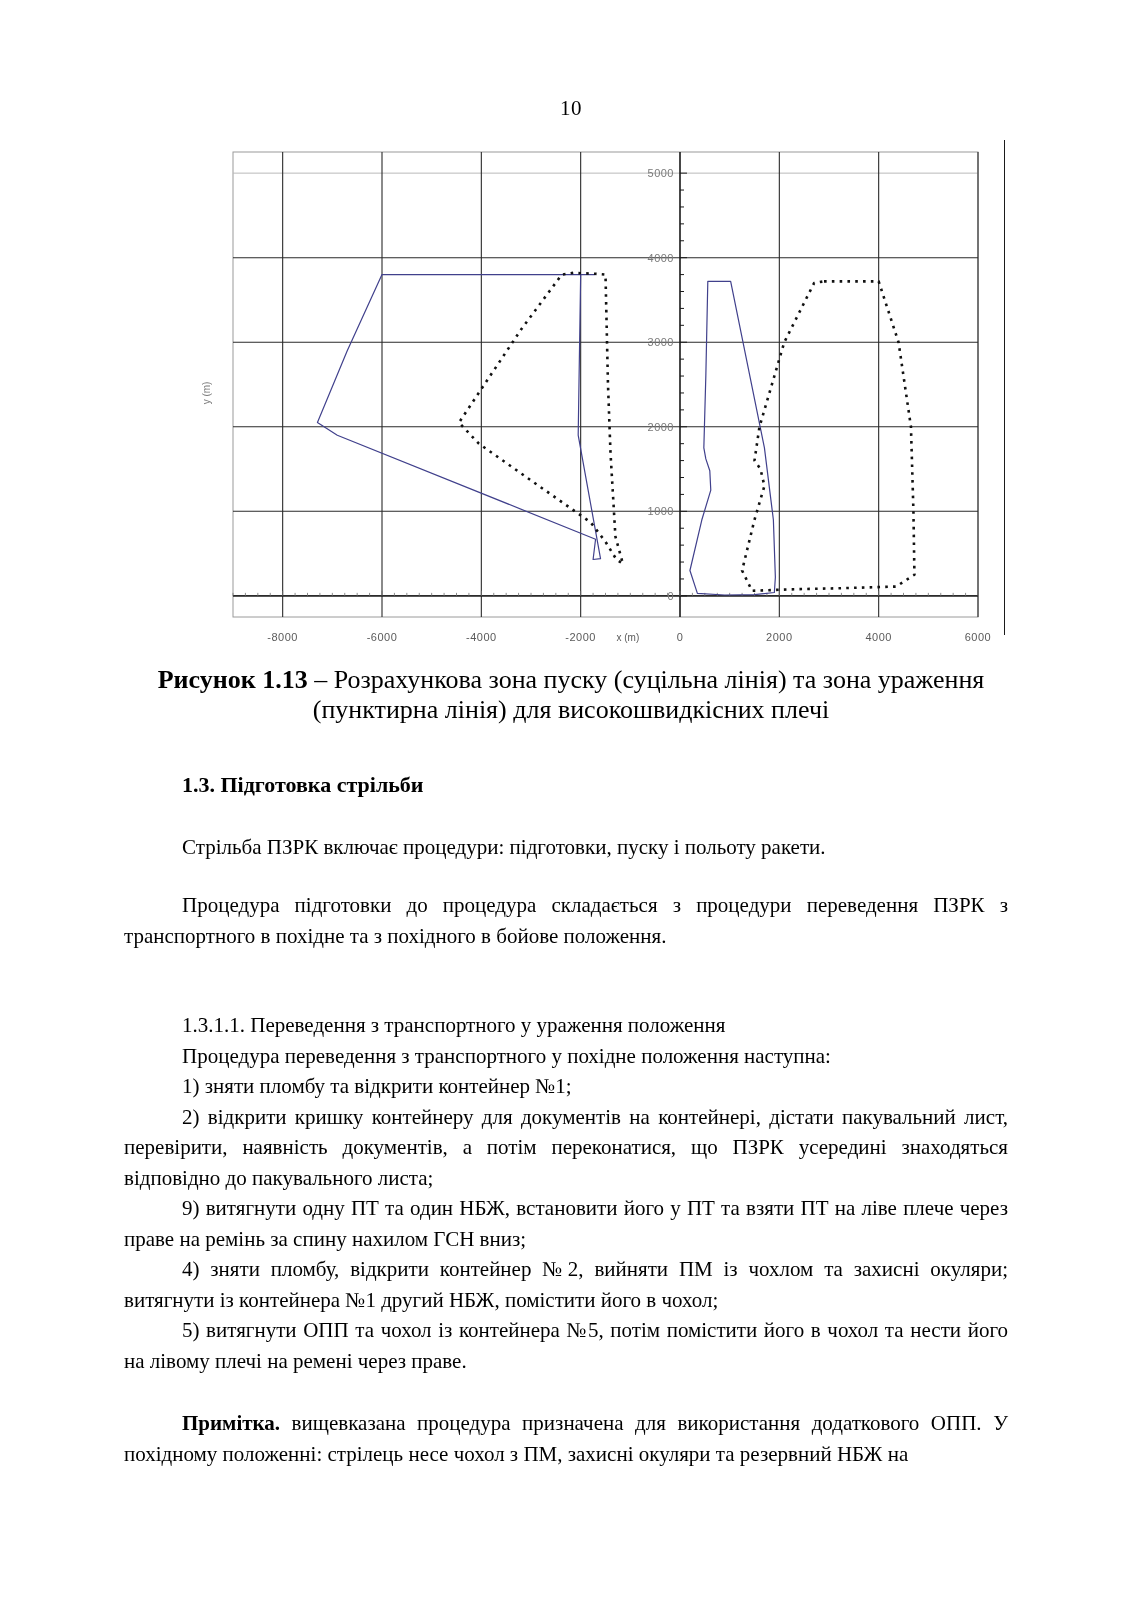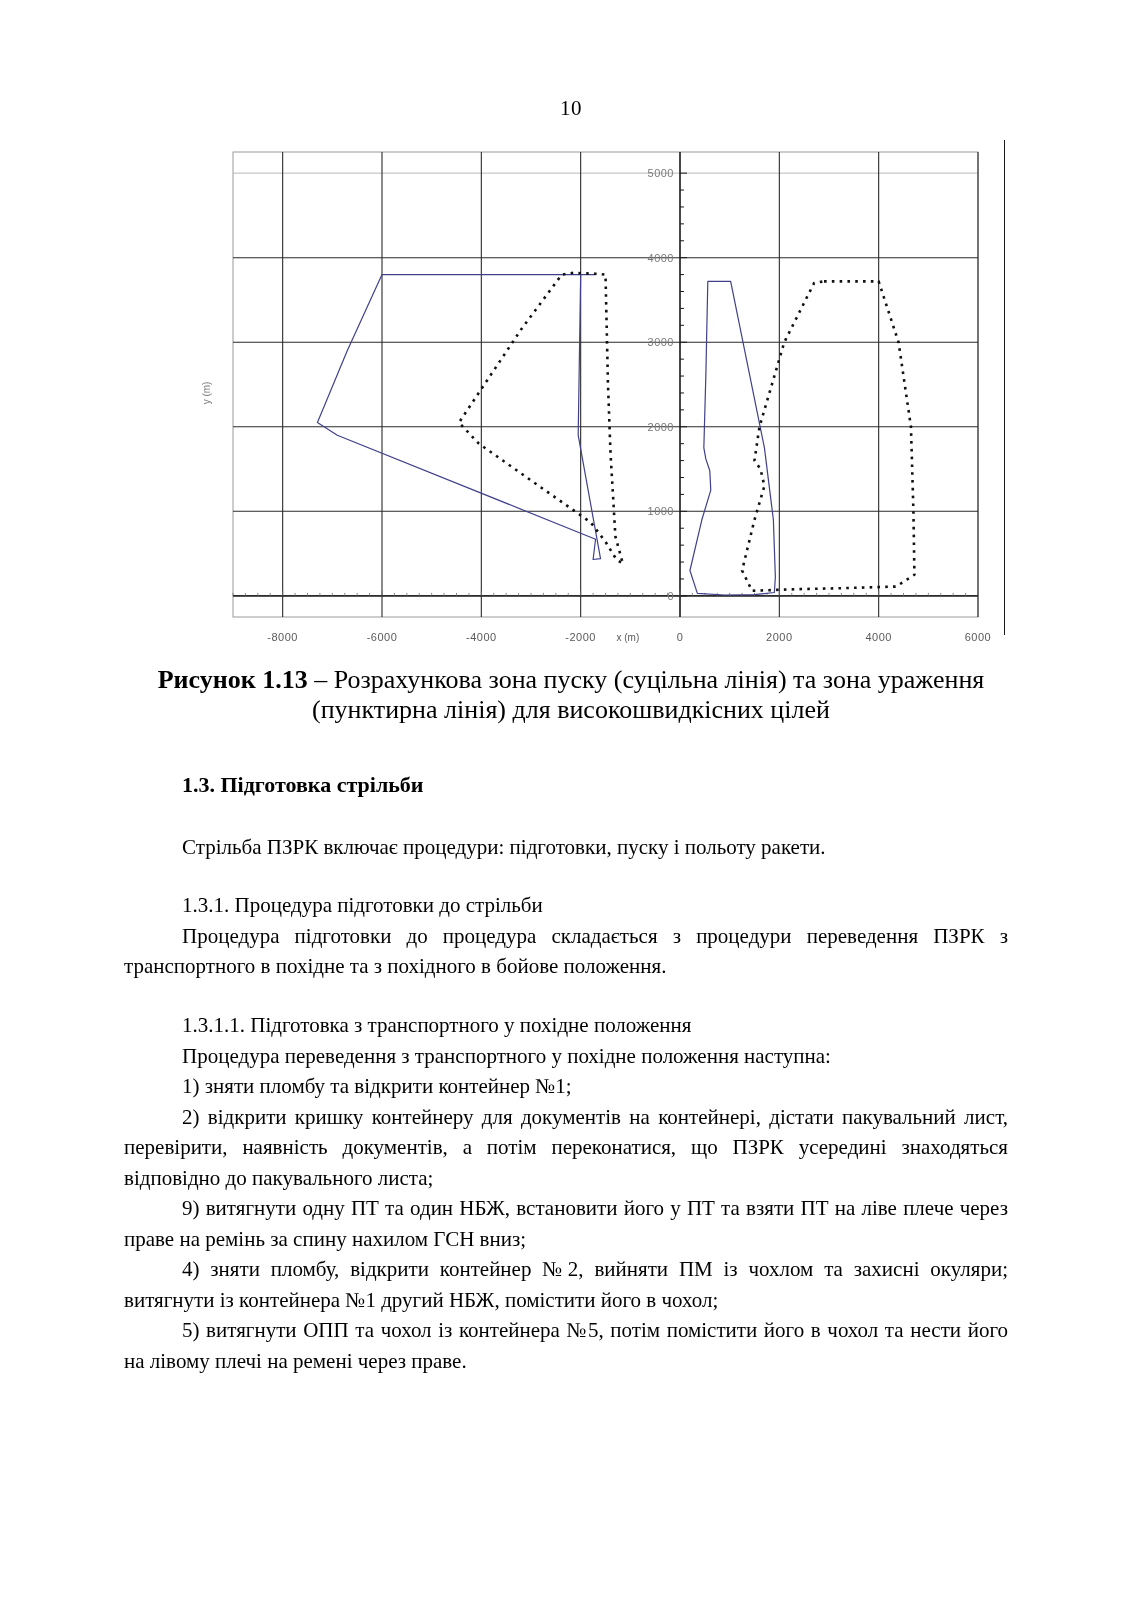--- a/index.html
+++ b/index.html
@@ -221,40 +221,42 @@
           <text x="682.6666666666667" y="501" text-anchor="middle" font-family="&quot;Liberation Sans&quot;, sans-serif" font-size="11" fill="#5a5a5a" letter-spacing="0.5">4000</text>
           <text x="782" y="501" text-anchor="middle" font-family="&quot;Liberation Sans&quot;, sans-serif" font-size="11" fill="#5a5a5a" letter-spacing="0.5">6000</text>
           <text x="431.85" y="501" text-anchor="middle" font-family="&quot;Liberation Sans&quot;, sans-serif" font-size="10" fill="#5a5a5a">x (m)</text>
           <text x="0" y="0" text-anchor="middle" font-family="&quot;Liberation Sans&quot;, sans-serif" font-size="10" fill="#7a7a7a" transform="translate(14,252.95454545454547) rotate(-90)">y (m)</text>
         </g>
     </svg>
   </div>
 
   <div class="caption">
     <b>Рисунок 1.13</b><span> – </span><span>Розрахункова зона пуску (суцільна лінія) та зона ураження</span><br>
-    <span>(пунктирна лінія) для високошвидкісних цілей</span>
+    <span>(пунктирна лінія) для високошвидкісних плечі</span>
   </div>
 
   <div class="body-block" style="top: 770px;">
     <p class="nm h2 indent">1.3. Підготовка стрільби</p>
   </div>
 
   <div class="body-block" style="top: 832px;">
     <p class="nm indent p-just">Стрільба ПЗРК включає процедури: підготовки, пуску і польоту ракети.</p>
   </div>
 
   <div class="body-block" style="top: 890px;">
-    <p class="nm indent">1.3.1. Процедура підготовки до стрільби</p>
     <p class="nm indent p-just">Процедура підготовки до процедура складається з процедури переведення ПЗРК з транспортного в похідне та з похідного в бойове положення.</p>
   </div>
 
   <div class="body-block" style="top: 1010px;">
-    <p class="nm indent">1.3.1.1. Підготовка з транспортного у похідне положення</p>
+    <p class="nm indent">1.3.1.1. Переведення з транспортного у ураження положення</p>
     <p class="nm indent p-just">Процедура переведення з транспортного у похідне положення наступна:</p>
     <p class="nm indent p-just">1) зняти пломбу та відкрити контейнер №1;</p>
     <p class="nm indent p-just">2) відкрити кришку контейнеру для документів на контейнері, дістати пакувальний лист, перевірити, наявність документів, а потім переконатися, що ПЗРК усередині знаходяться відповідно до пакувального листа;</p>
     <p class="nm indent p-just">9) витягнути одну ПТ та один НБЖ, встановити його у ПТ та взяти ПТ на ліве плече через праве на ремінь за спину нахилом ГСН вниз;</p>
     <p class="nm indent p-just">4) зняти пломбу, відкрити контейнер №2, вийняти ПМ із чохлом та захисні окуляри; витягнути із контейнера №1 другий НБЖ, помістити його в чохол;</p>
     <p class="nm indent p-just">5) витягнути ОПП та чохол із контейнера №5, потім помістити його в чохол та нести його на лівому плечі на ремені через праве.</p>
   </div>
 
+  <div class="body-block" style="top: 1408px;">
+    <p class="nm indent p-just"><b>Примітка.</b><span> вищевказана процедура призначена для використання додаткового ОПП. У похідному положенні: стрілець несе чохол з ПМ, захисні окуляри та резервний НБЖ на</span></p>
+  </div>
 
 </div>
 
 </body></html>

